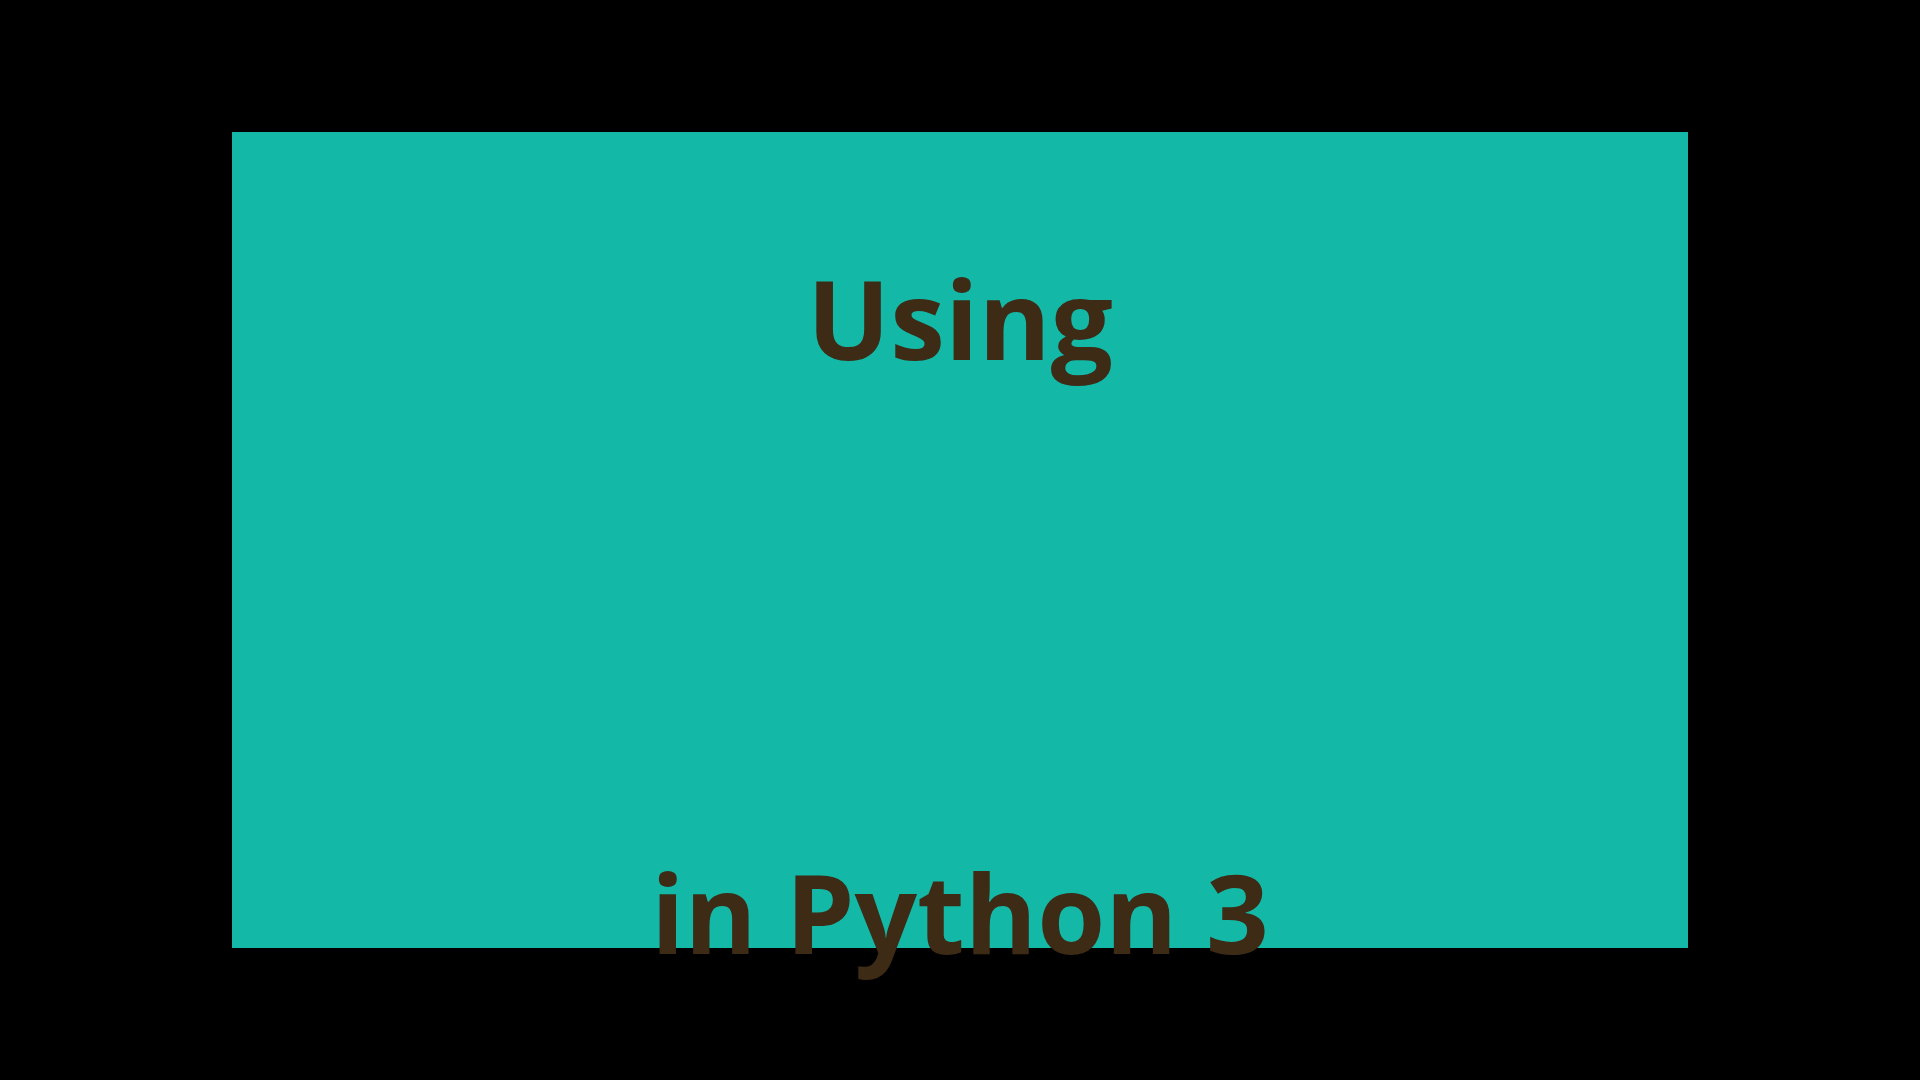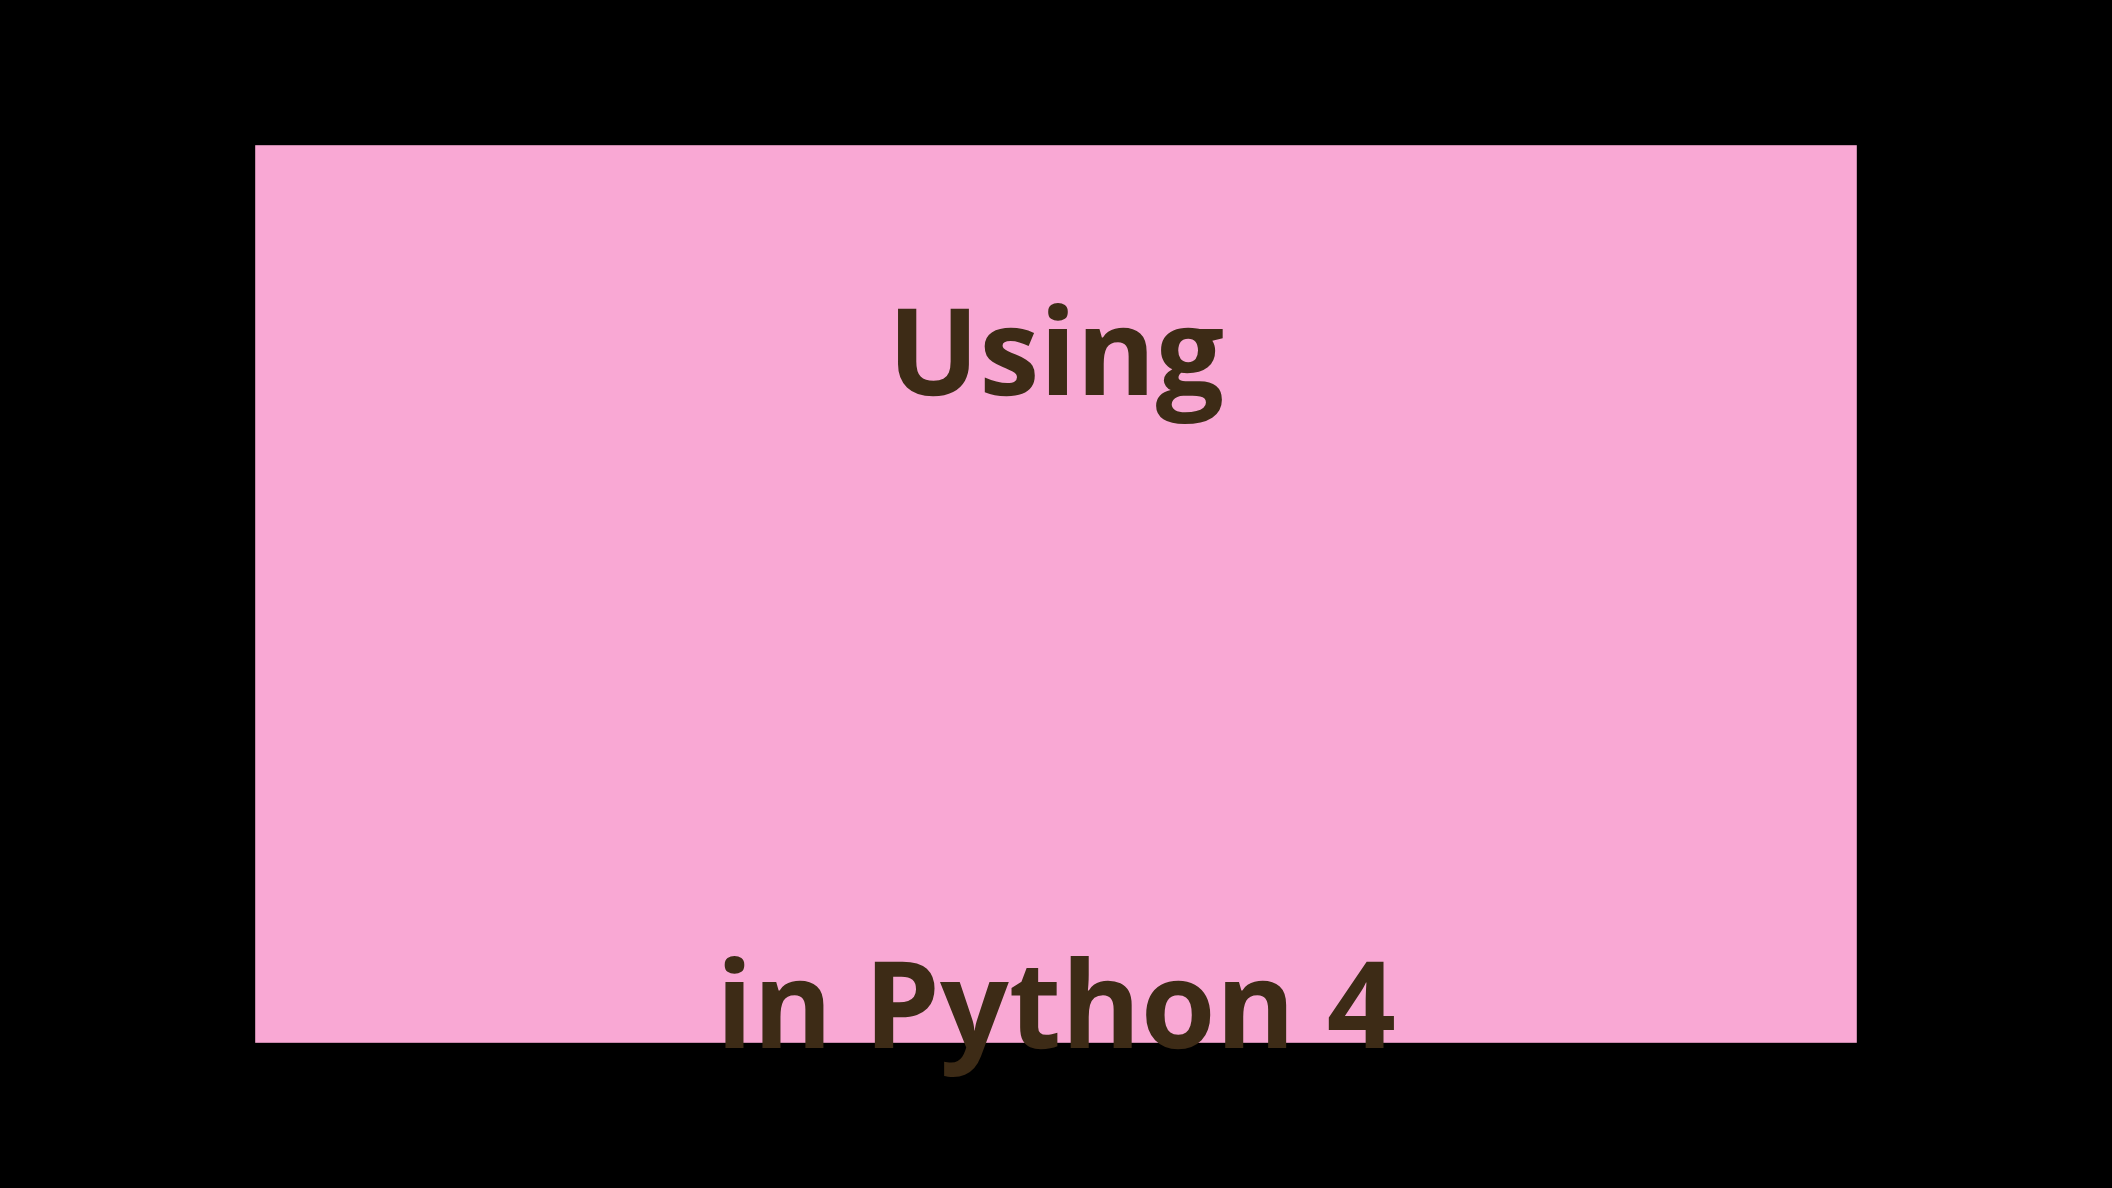--- a/index.html
+++ b/index.html
@@ -12,21 +12,21 @@
       height: 1080px;
       background: #000;
       display: flex;
       align-items: center;
       justify-content: center;
       overflow: hidden;
     }
     .card {
       width: 1456px;
       height: 816px;
-      background: #f9a8d4;
+      background: #14b8a6;
       display: flex;
       align-items: center;
       justify-content: center;
     }
     .title {
       font-family: 'Segoe UI', 'Open Sans', -apple-system, BlinkMacSystemFont, Arial, sans-serif;
       font-weight: 700;
       font-size: 110px;
       line-height: 1.35;
       text-align: center;
@@ -34,15 +34,15 @@
       white-space: pre-line;
     }
   </style>
 </head>
 <body>
 
 <div class="card">
   <div class="title">
     <span>Using</span><br>
     <br>
-    <span>in Python 4</span>
+    <span>in Python 3</span>
   </div>
 </div>
 
 </body></html>

